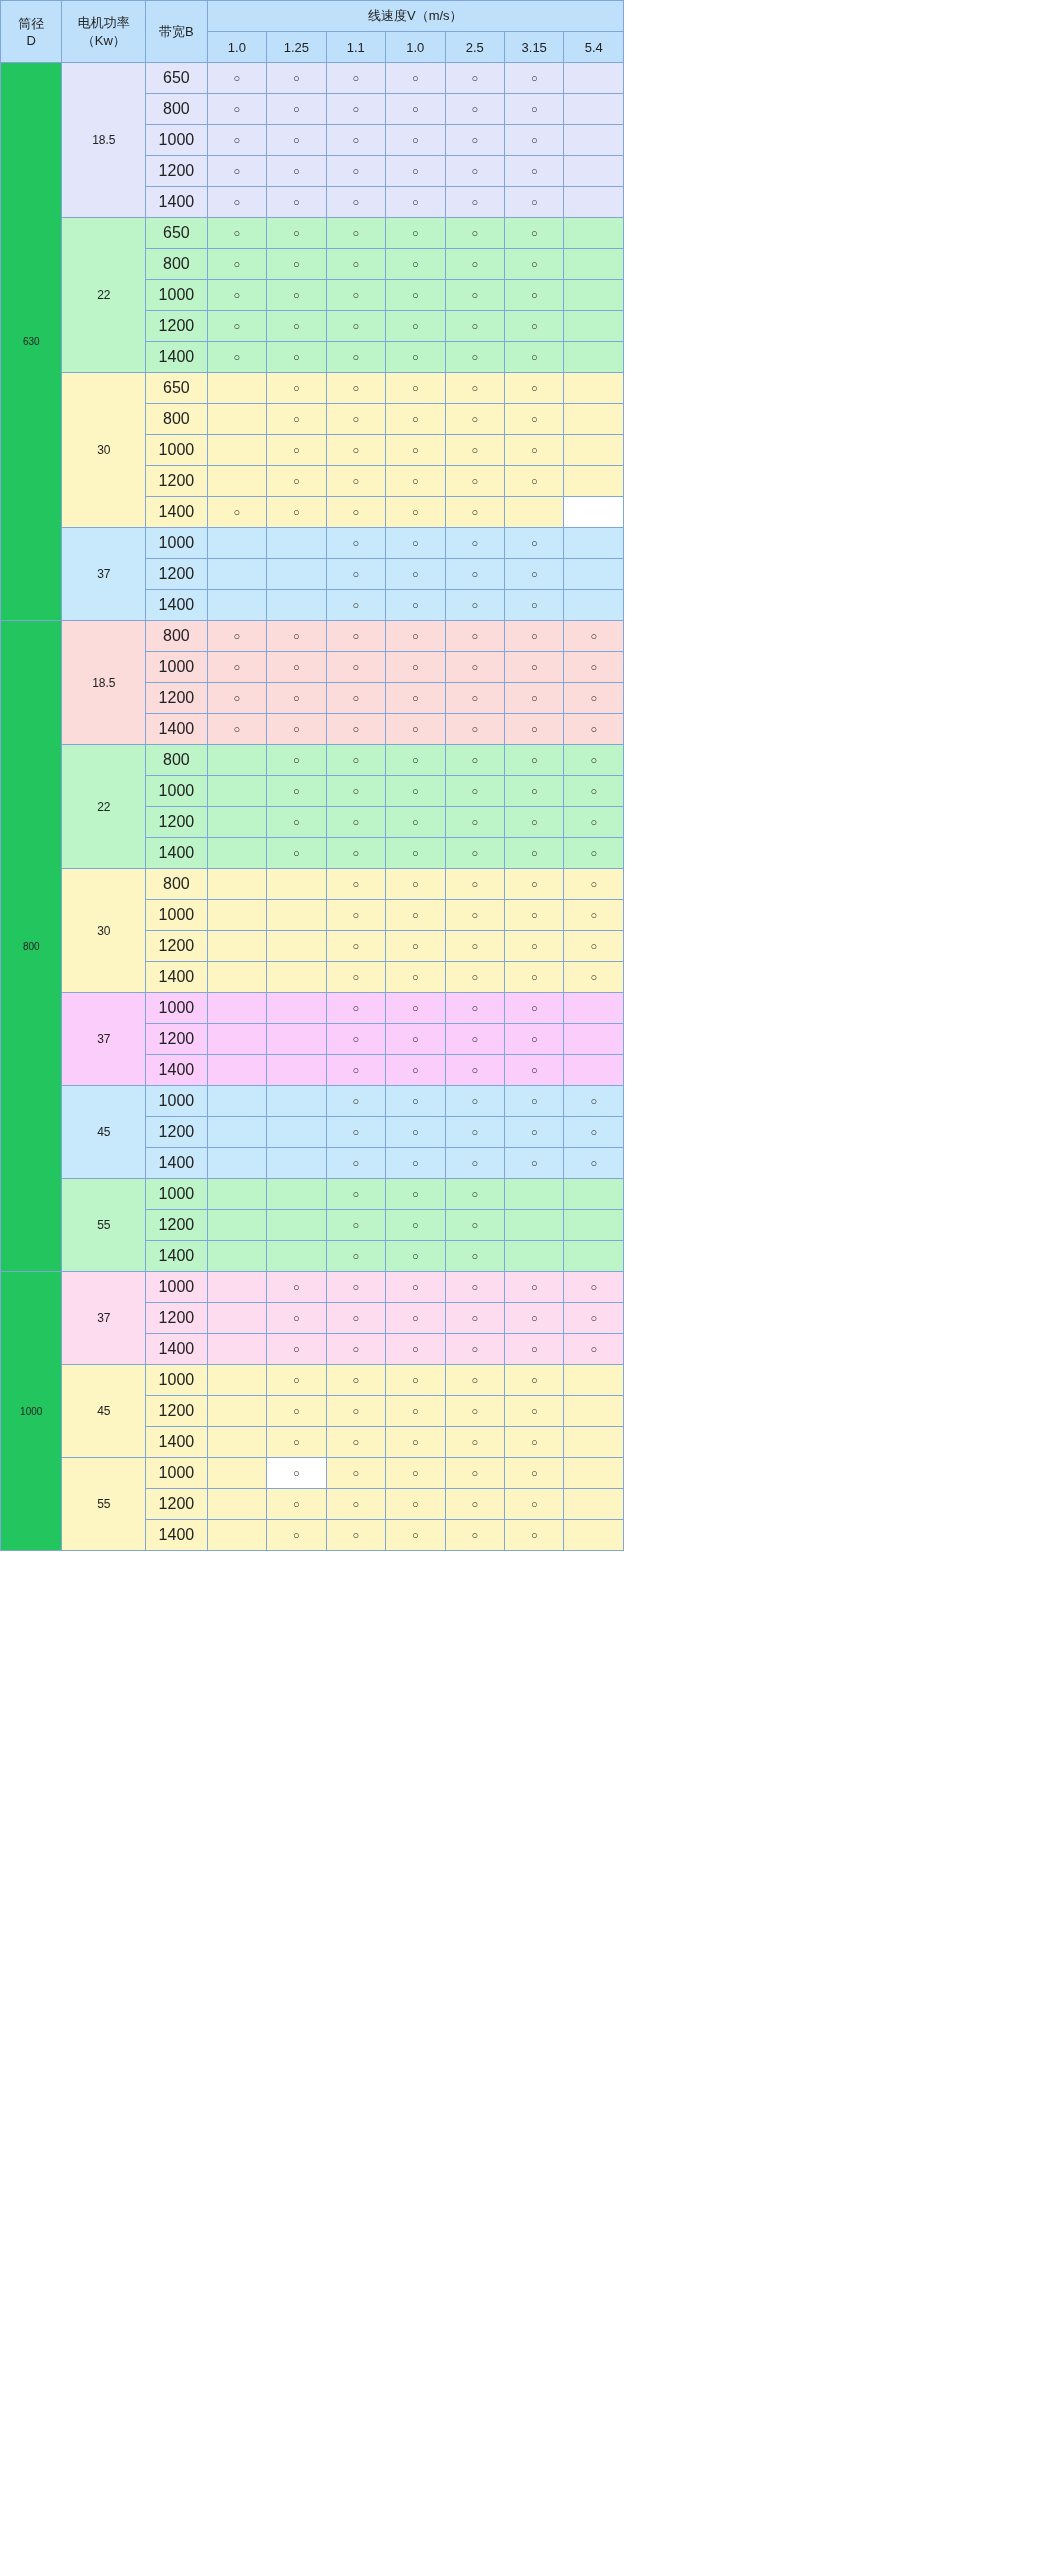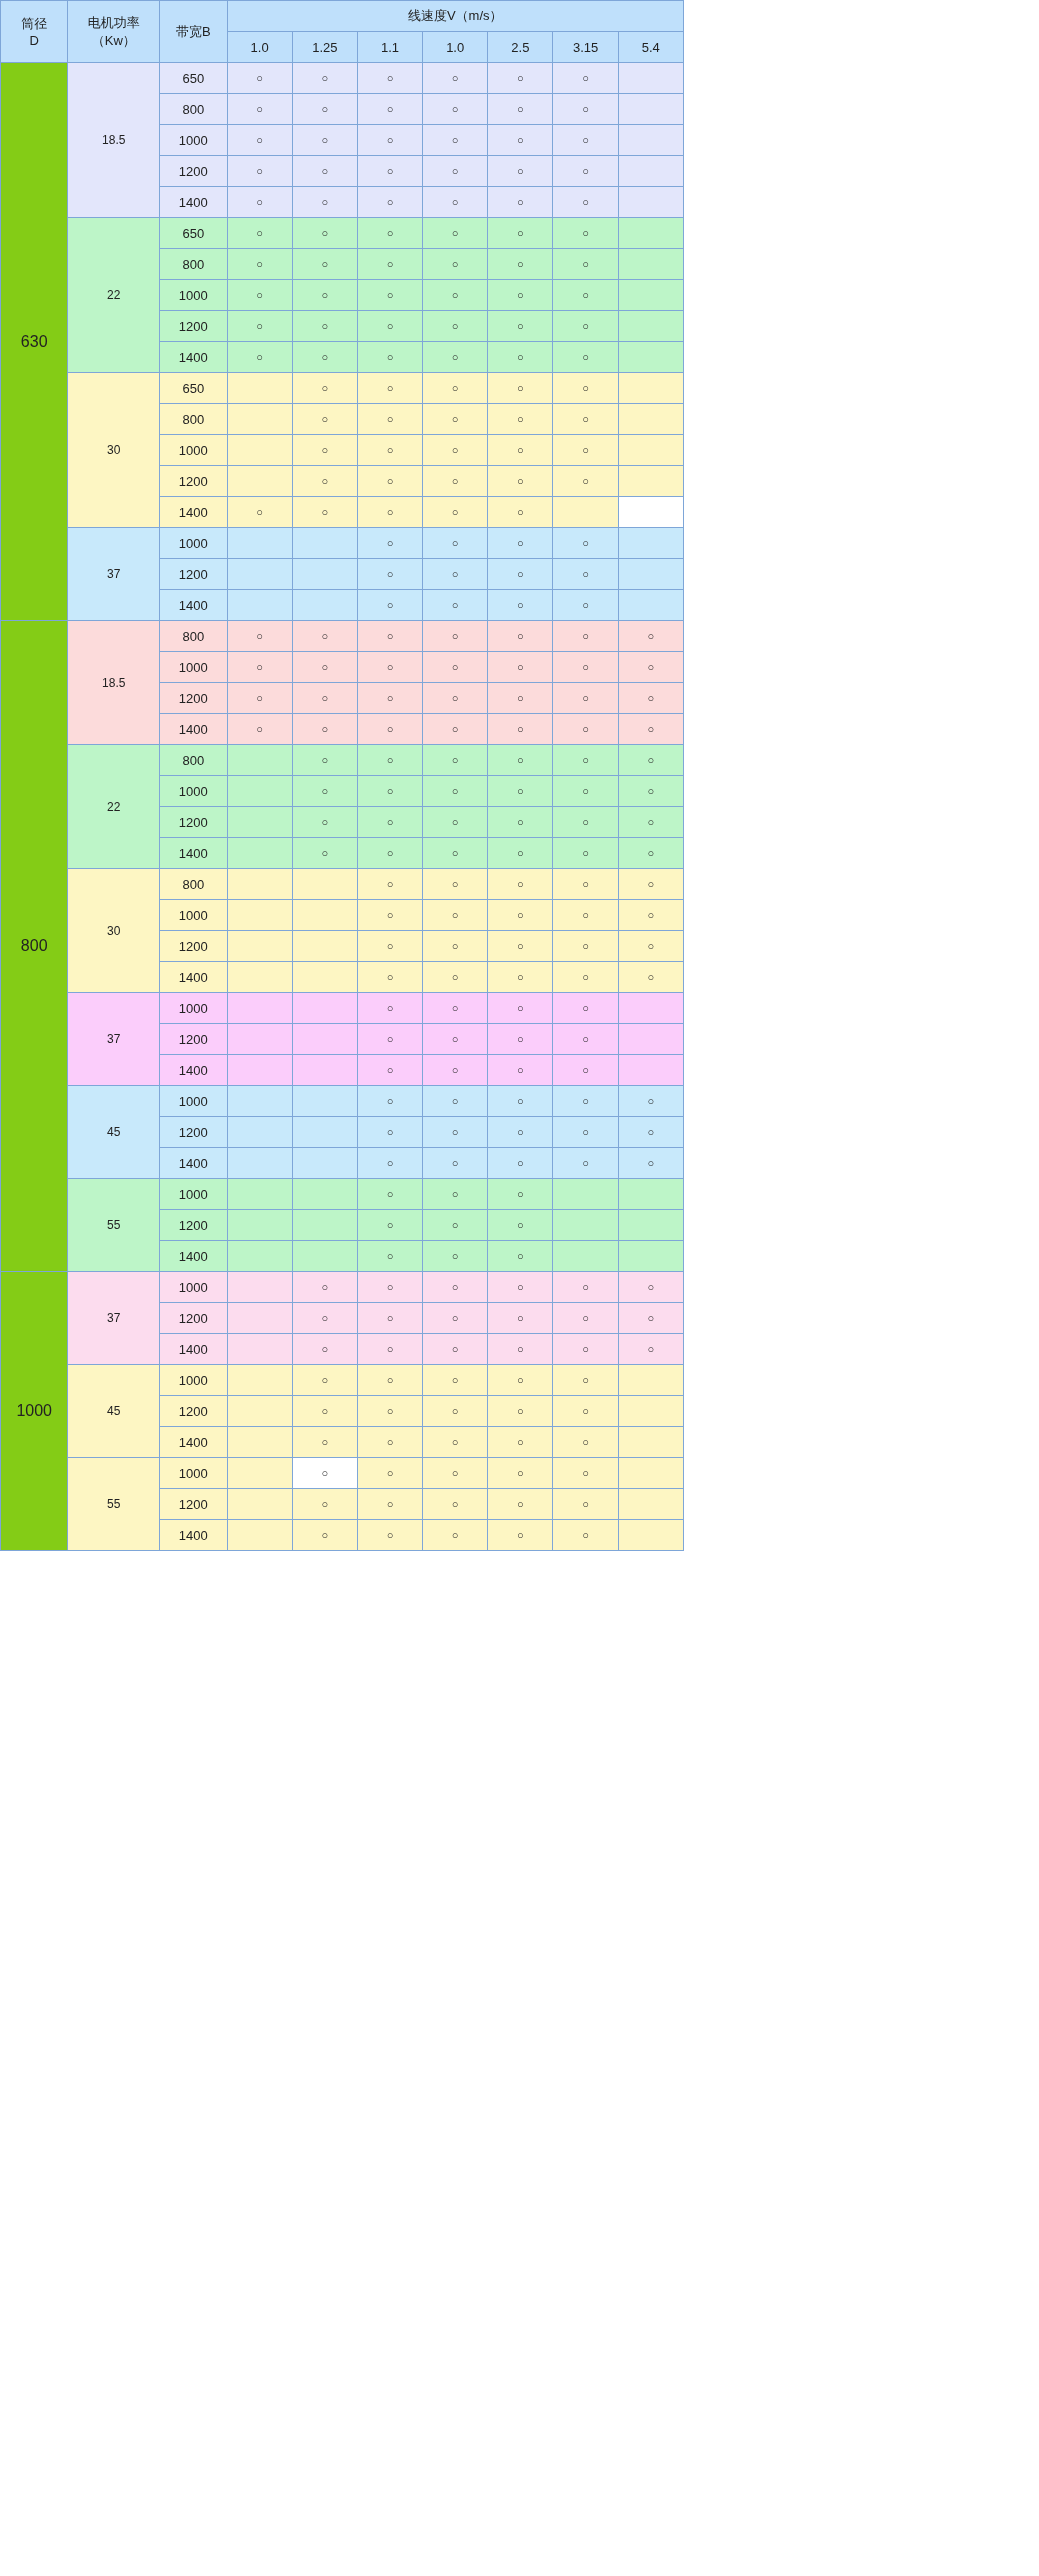--- a/index.html
+++ b/index.html
@@ -7,21 +7,21 @@
     padding: 0;
     background: #ffffff;
   }
   body {
     font-family: "Liberation Sans", sans-serif;
     color: #222222;
   }
   #spec-table {
     border-collapse: collapse;
     table-layout: fixed;
-    width: 684px;
+    width: 624px;
     font-size: 13px;
   }
   #spec-table td, #spec-table th {
     border: 1px solid #7ea6d8;
     padding: 0;
     text-align: center;
     vertical-align: middle;
     font-weight: normal;
     height: 30px;
   }
@@ -31,30 +31,30 @@
     font-size: 13px;
   }
   .hdr-tall {
     height: 59px;
   }
   .col-d   { width: 61px; }
   .col-kw  { width: 83px; }
   .col-b   { width: 61px; }
   .col-v   { width: 59px; }
   .d-cell {
-    background: #84cc16;
-    font-size: 16px;
+    background: #22c55e;
+    font-size: 10px;
   }
   .kw-cell {
     font-size: 12px;
     text-align: left;
     padding-left: 12px;
   }
   .b-cell {
-    font-size: 13px;
+    font-size: 16px;
     text-align: left;
     padding-left: 10px;
   }
   .mark {
     font-size: 11px;
     line-height: 1;
   }
   
   .g-lav  { background: #e3e6fb; }
   .g-grn  { background: #bdf5c8; }

